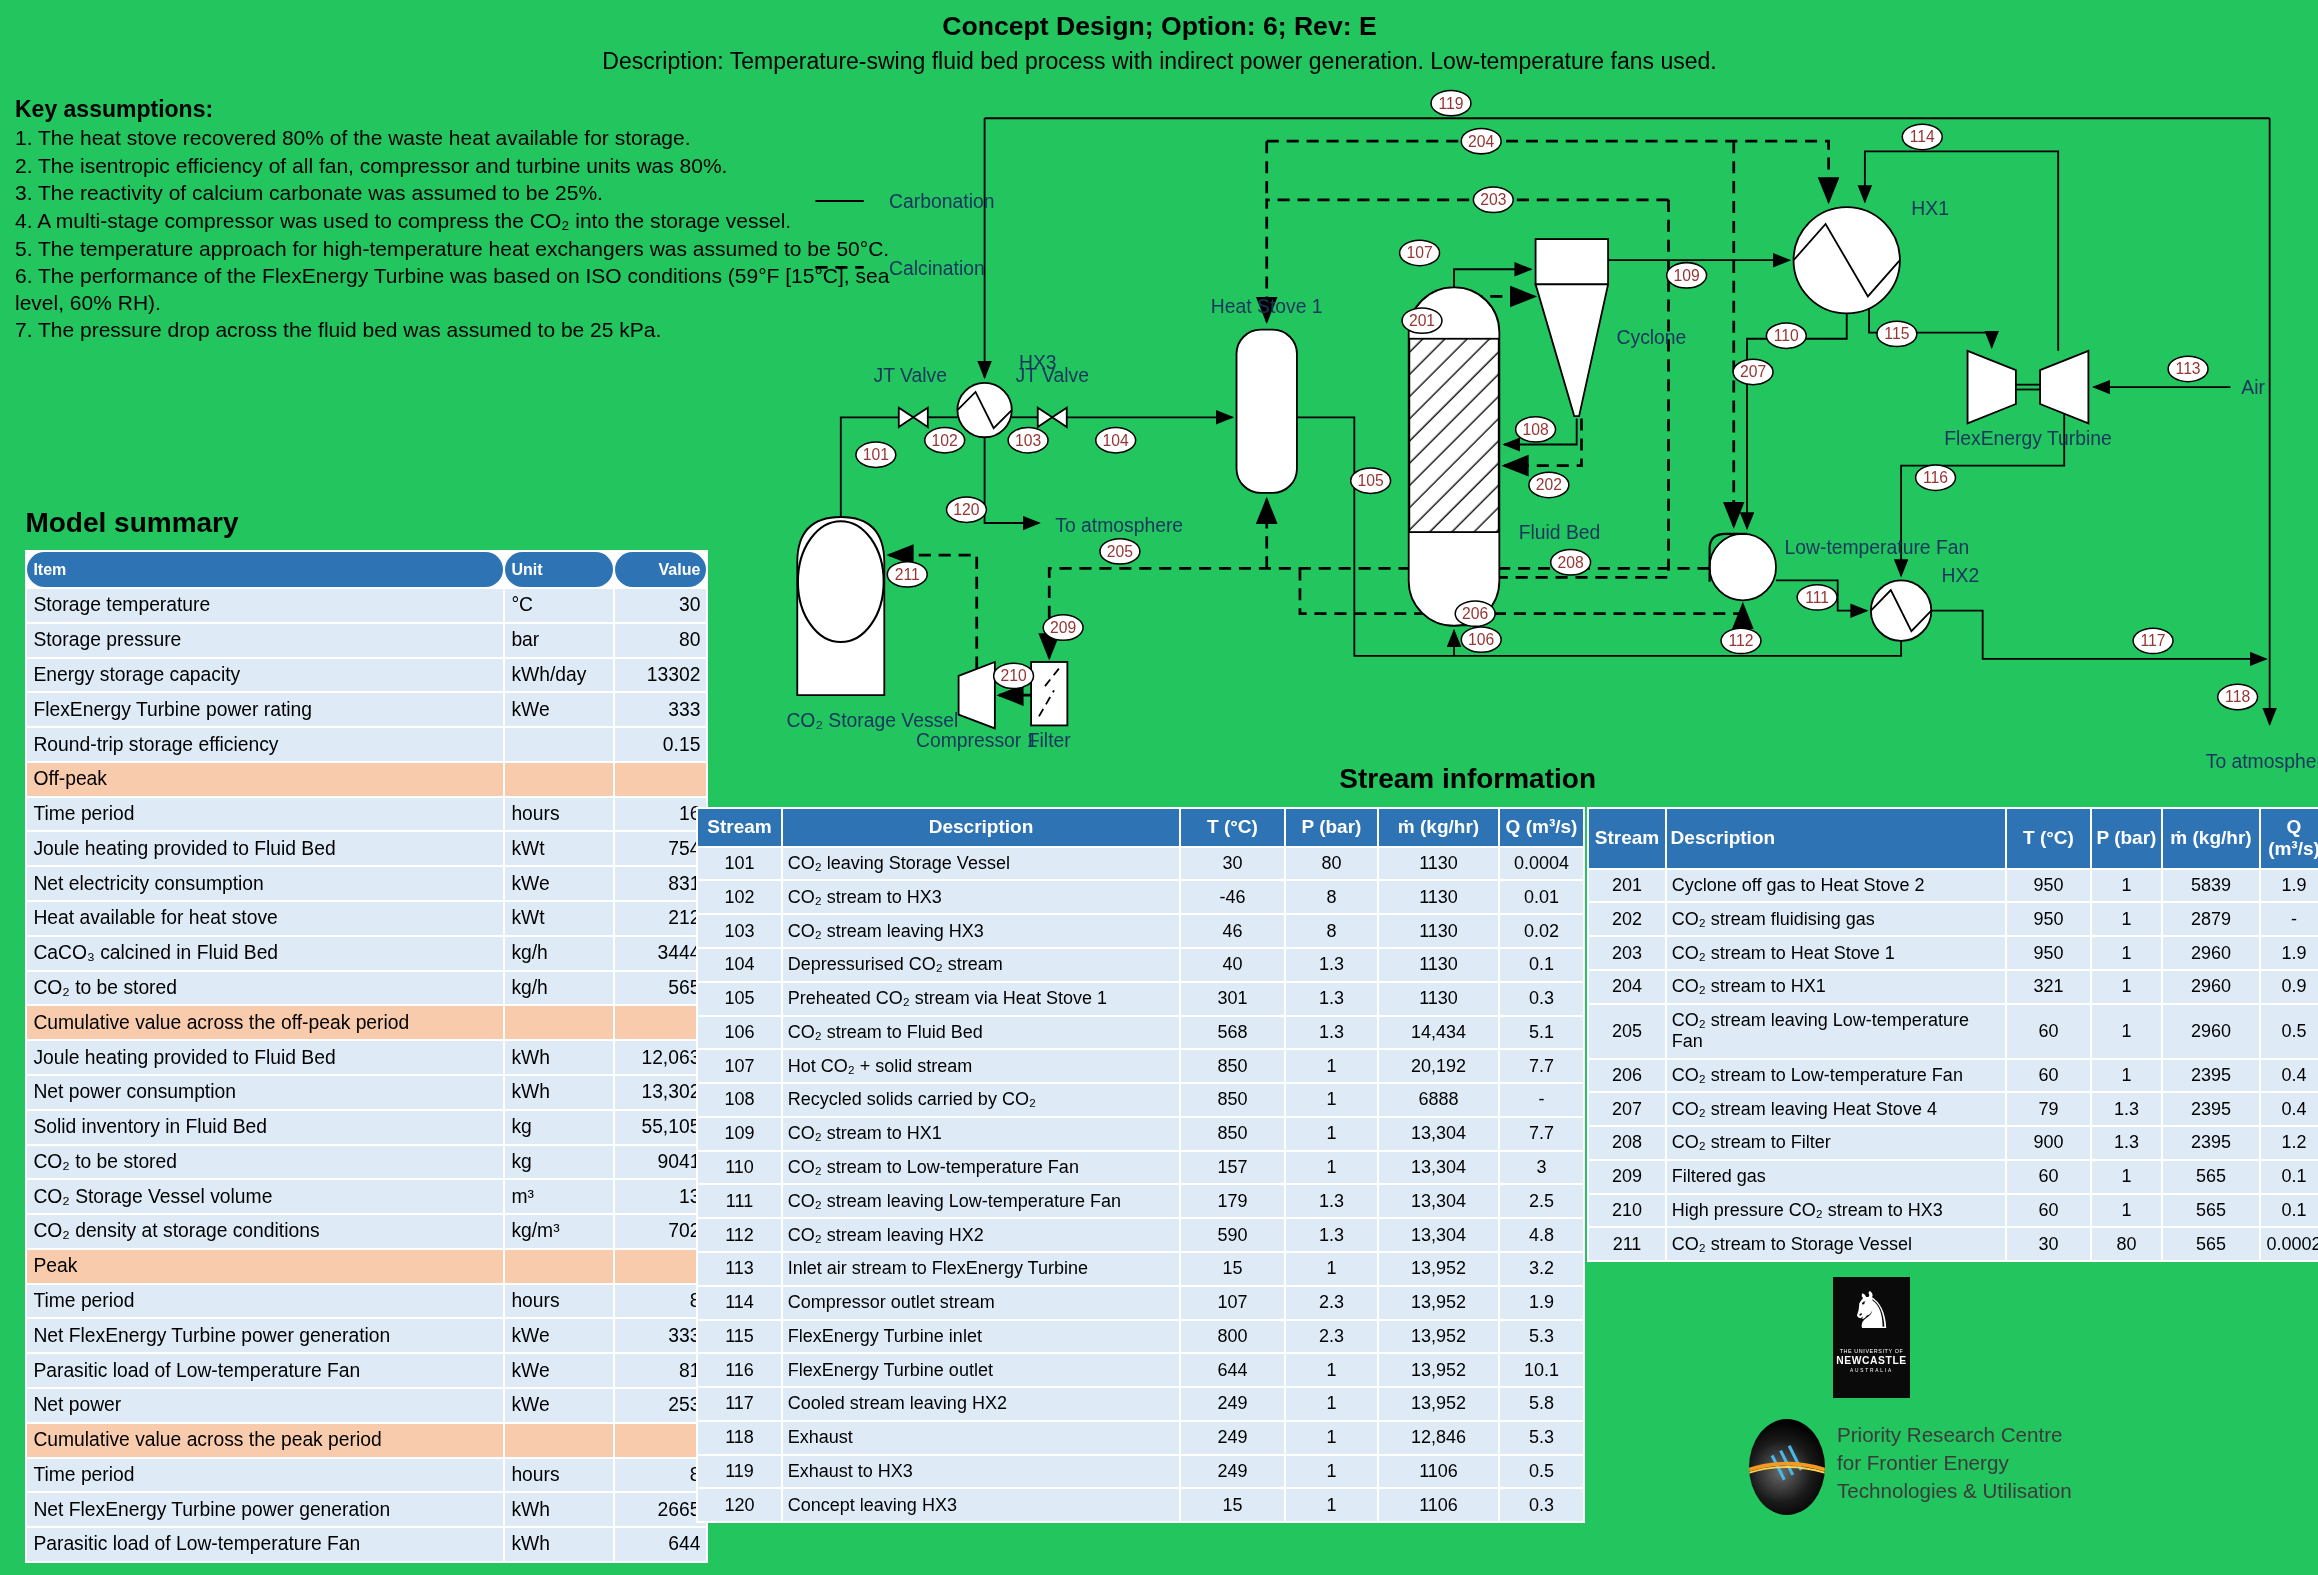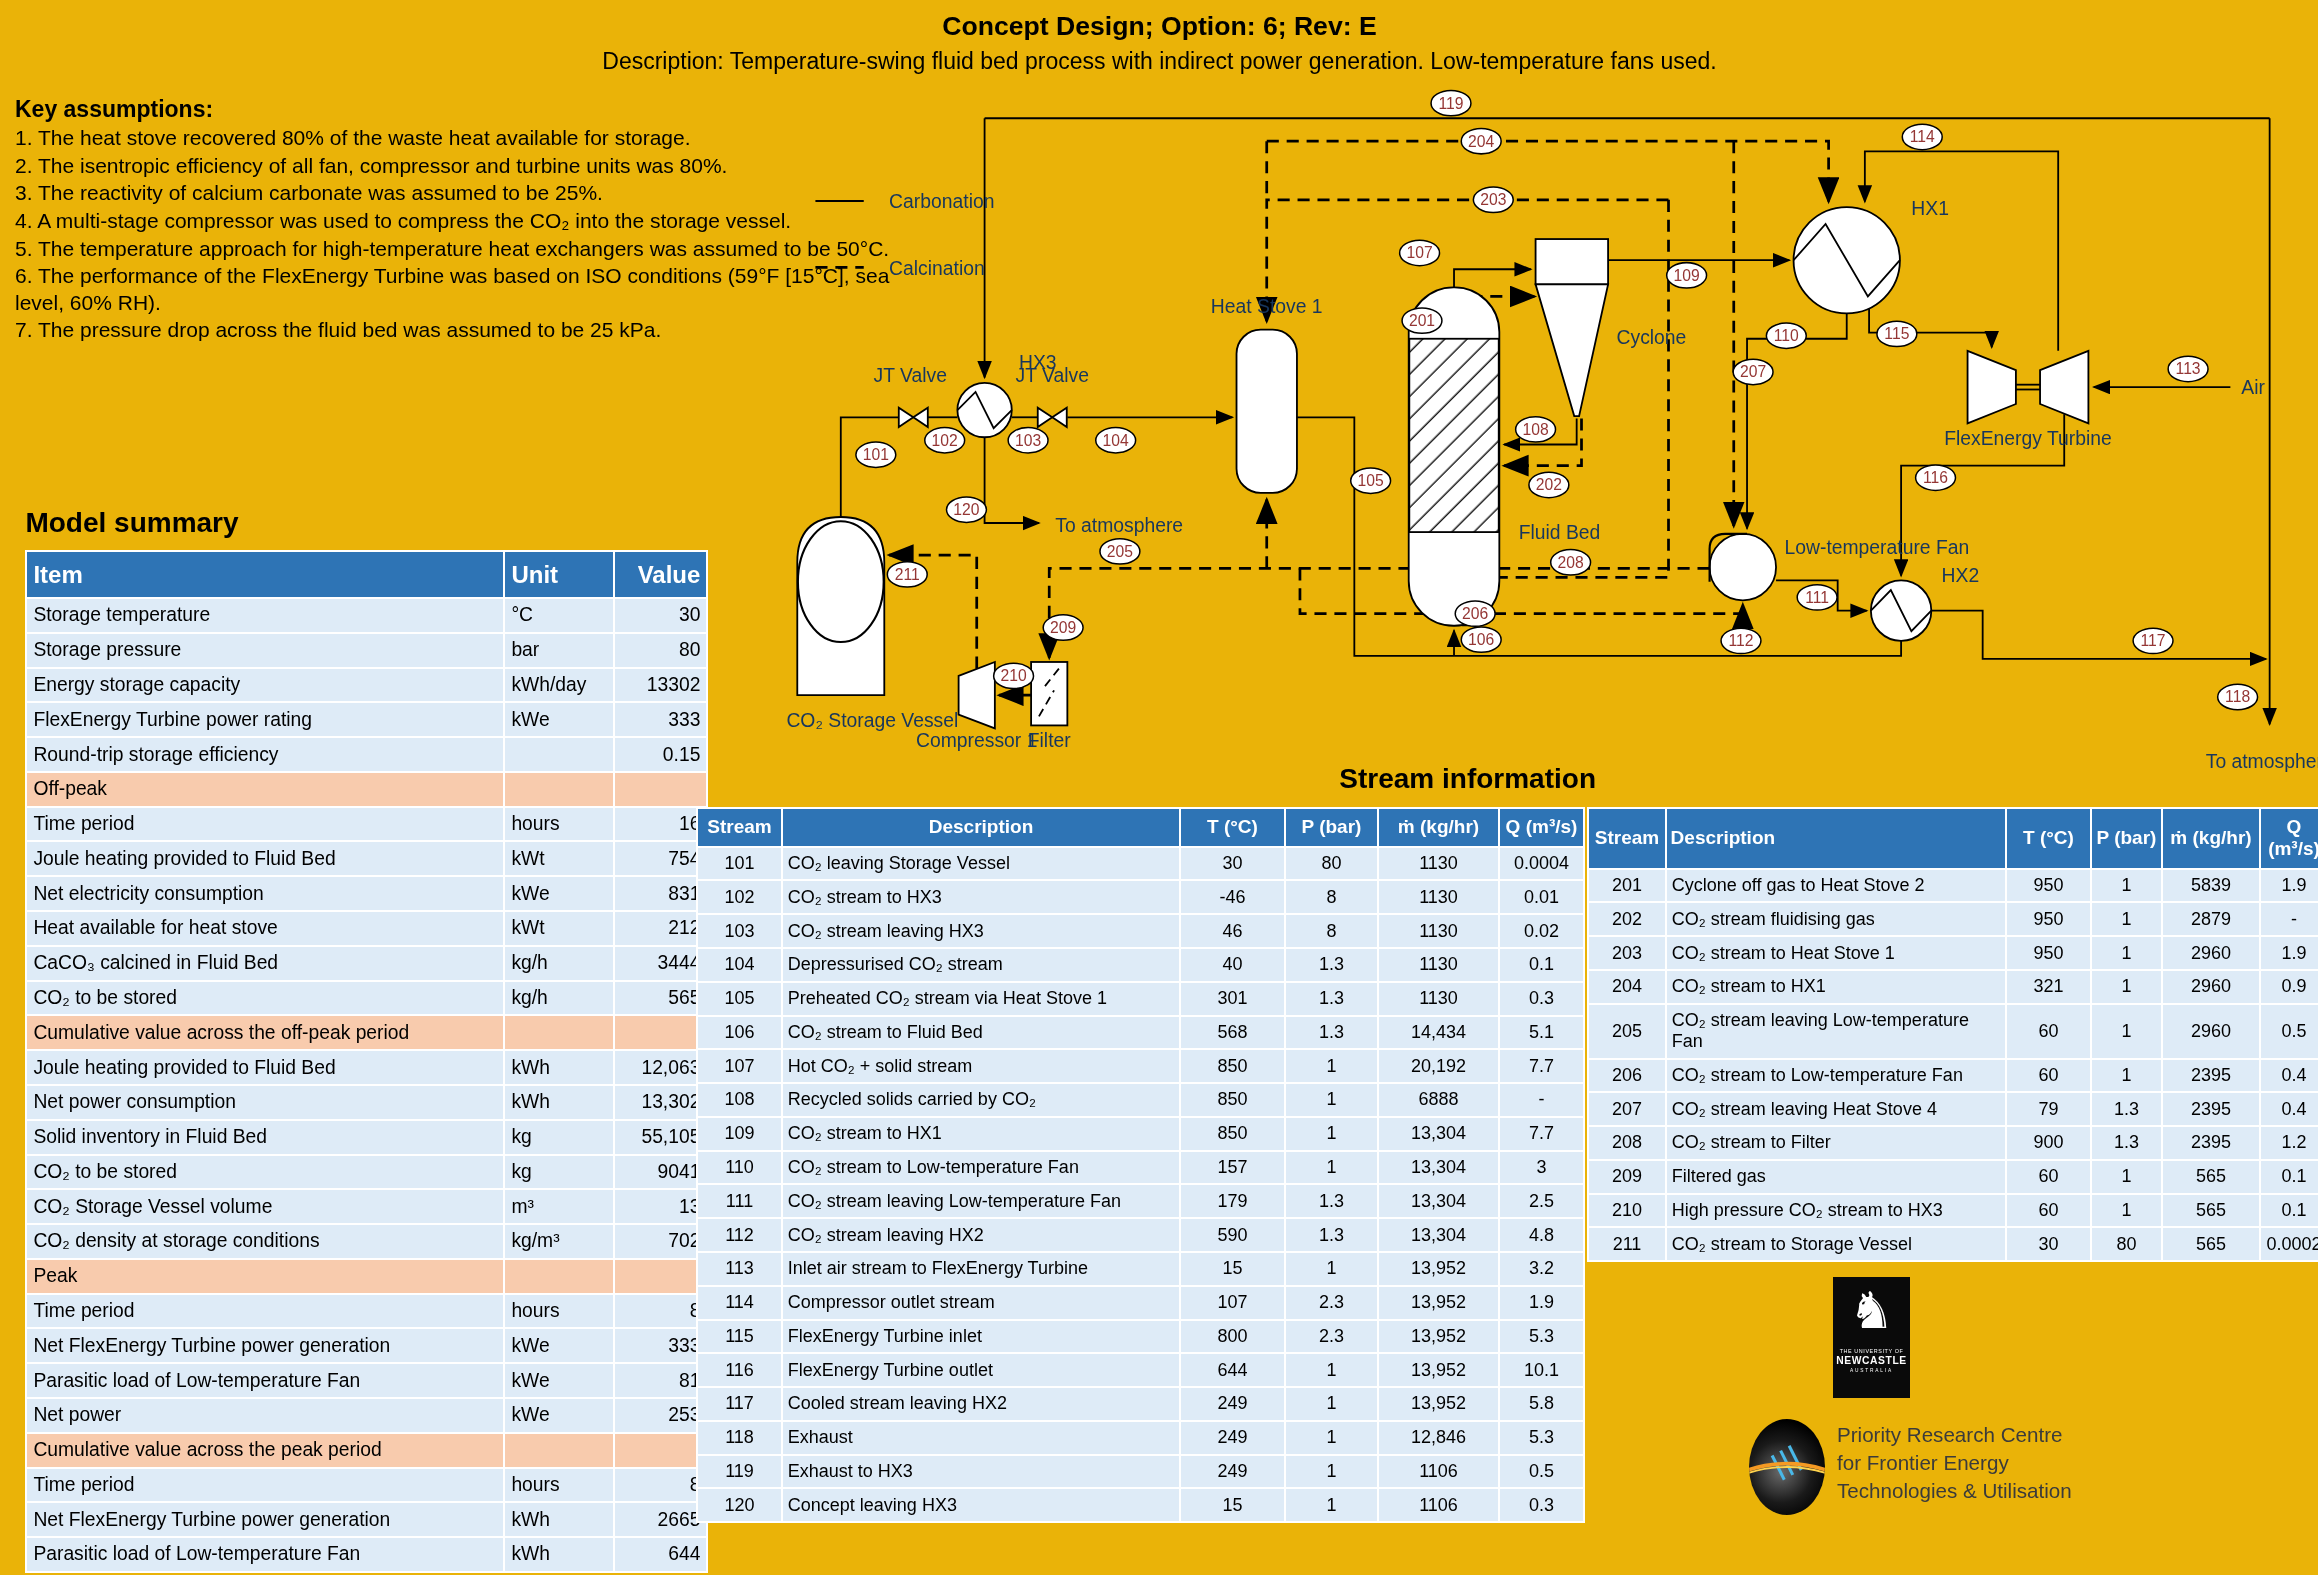--- a/index.html
+++ b/index.html
@@ -1,17 +1,17 @@
 <!DOCTYPE html>
 <html style="font-size:9.7px"><head>
 <meta charset="utf-8">
 <style>
   * { margin:0; padding:0; box-sizing:border-box; }
   body { background:#888; font-family:"Liberation Sans","DejaVu Sans",sans-serif; }
-  #root { position:relative; width:2319px; height:1576px; background:#eab308; overflow:hidden; }
+  #root { position:relative; width:2319px; height:1576px; background:#22c55e; overflow:hidden; }
 
   .page-title { position:absolute; top:11px; left:0; width:2319px; text-align:center;
                 font-size:26.6px; font-weight:bold; color:#000; }
   .page-desc  { position:absolute; top:48px; left:0; width:2319px; text-align:center;
                 font-size:23px; color:#000; }
 
   
   #assumptions { position:absolute; left:15px; top:96px; width:907px; }
   #assumptions h2 { font-size:23px; font-weight:bold; margin-bottom:2px; color:#000; }
   .assump-item { font-size:21px; line-height:1.26; color:#000; margin-bottom:1.2px; }
@@ -19,21 +19,21 @@
   
   table { border-collapse:separate; border-spacing:2.4px; background:#fff; table-layout:fixed; }
   th { background:#2E74B5; color:#fff; font-weight:bold; vertical-align:middle; }
   td { background:#DEEBF7; color:#000; vertical-align:middle; }
   tr.section td { background:#F8CBAD; }
 
   
   #model-summary { position:absolute; left:25.4px; top:507px; width:677px; }
   #model-summary .tbl-title { font-size:28px; font-weight:bold; margin-bottom:11px; color:#000; }
   #model-table { width:676px; font-size:19.3px; }
-  #model-table th { font-size:24px; padding:8.5px 6px; text-align:left; }
+  #model-table th { font-size:16px; padding:8.5px 6px; text-align:left;border-radius:19px; }
   #model-table th.c-val { text-align:right; }
   #model-table td { padding:5.4px 6px; }
   #model-table col.c1 { width:476px; } #model-table col.c2 { width:108px; } #model-table col.c3 { width:91px; }
   #model-table td.c-val { text-align:right; }
 
   
   #stream-title { position:absolute; left:1306px; top:763px; width:290px; text-align:right;
                   font-size:28px; font-weight:bold; color:#000; }
   .stream-tbl { font-size:18px; }
   .stream-tbl th { font-size:19px; padding:7.3px 3.6px; text-align:center; }

